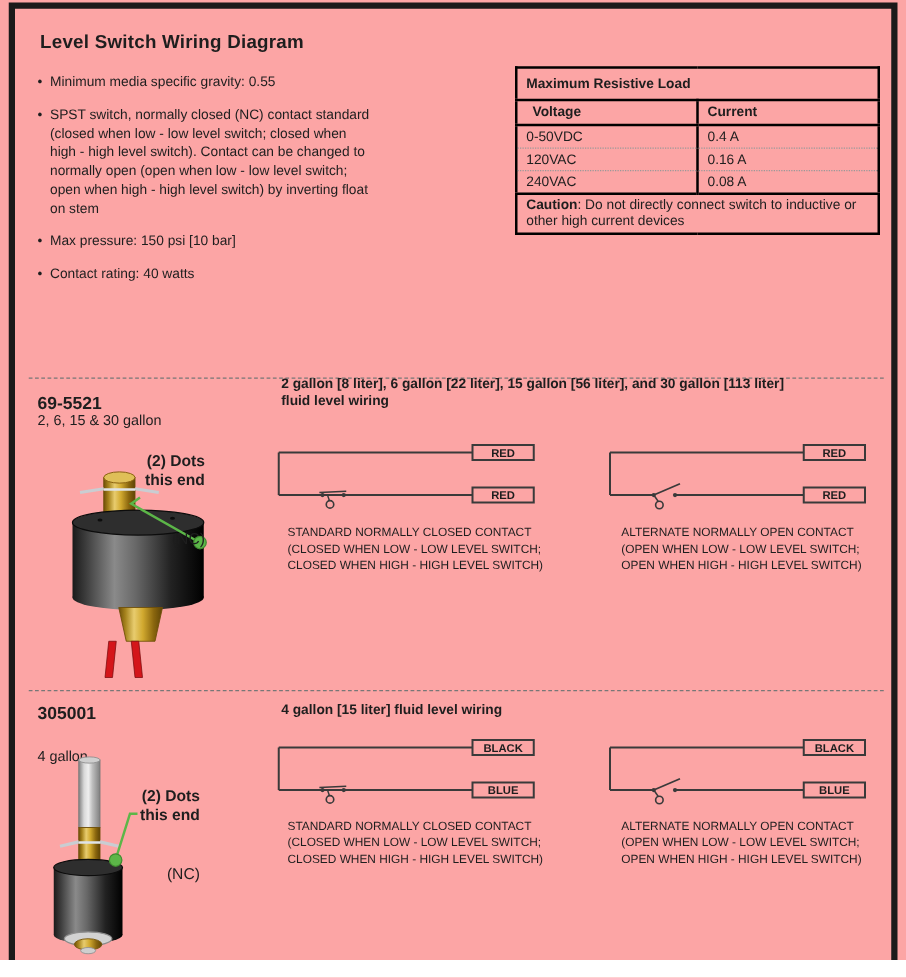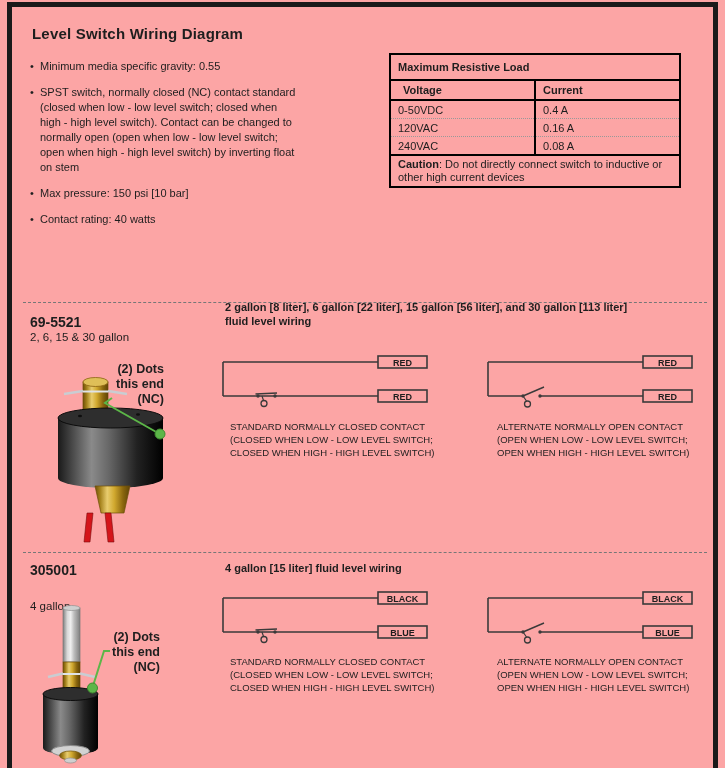--- a/index.html
+++ b/index.html
@@ -20,21 +20,21 @@
   .col-divide{border-left:2px solid #000;margin-left:44px;}
   .tbl-row td{height:13px;}
   .tbl-row.dotted td{border-top:1px dotted #999;}
   .tbl-caution td{border-top:2px solid #000;padding:3px 6px 4px 7px;line-height:13px;}
   .divider{border-top:1px dashed #777;height:0;}
   .partnum{font-size:14px;font-weight:bold;}
   .capacity{font-size:11.5px;}
   .wiring-heading{font-size:11px;font-weight:bold;line-height:13.5px;white-space:nowrap;}
   .caption{font-size:9.5px;line-height:13px;white-space:nowrap;}
   .callout-text{font-size:12.5px;line-height:15px;font-weight:bold;text-align:right;}
-  .callout-text .nc{font-weight:bold;}
+  .callout-text .nc{font-weight:normal;margin-top:32px;}
   svg text.boxlabel{font-family:"Liberation Sans",sans-serif;font-size:9px;font-weight:bold;fill:#1e1e1e;text-anchor:middle;}
 </style>
 </head>
 <body>
 
 <div class="page">
 
   <svg width="0" height="0" style="position:absolute">
     <defs>
       <linearGradient id="goldGrad" x1="0" y1="0" x2="1" y2="0">
@@ -80,21 +80,21 @@
       <div>on stem</div>
     </li>
     <li>
       <div>Max pressure: 150 psi [10 bar]</div>
     </li>
     <li>
       <div>Contact rating: 40 watts</div>
     </li>
   </ul>
 
-  <table class="load tbl-outer abs" style="left:389px;top:53px;">
+  <table class="load tbl-outer abs" style="left:412px;top:53px;">
     <tbody>
         <tr class="tbl-title">
           <td colspan="2">Maximum Resistive Load</td>
         </tr>
     <tr class="tbl-head">
       <th style="width:144px;padding-left:12px;">Voltage</th>
       <th class="col-divide">Current</th>
     </tr>
     <tr class="tbl-row">
       <td>0-50VDC</td>

